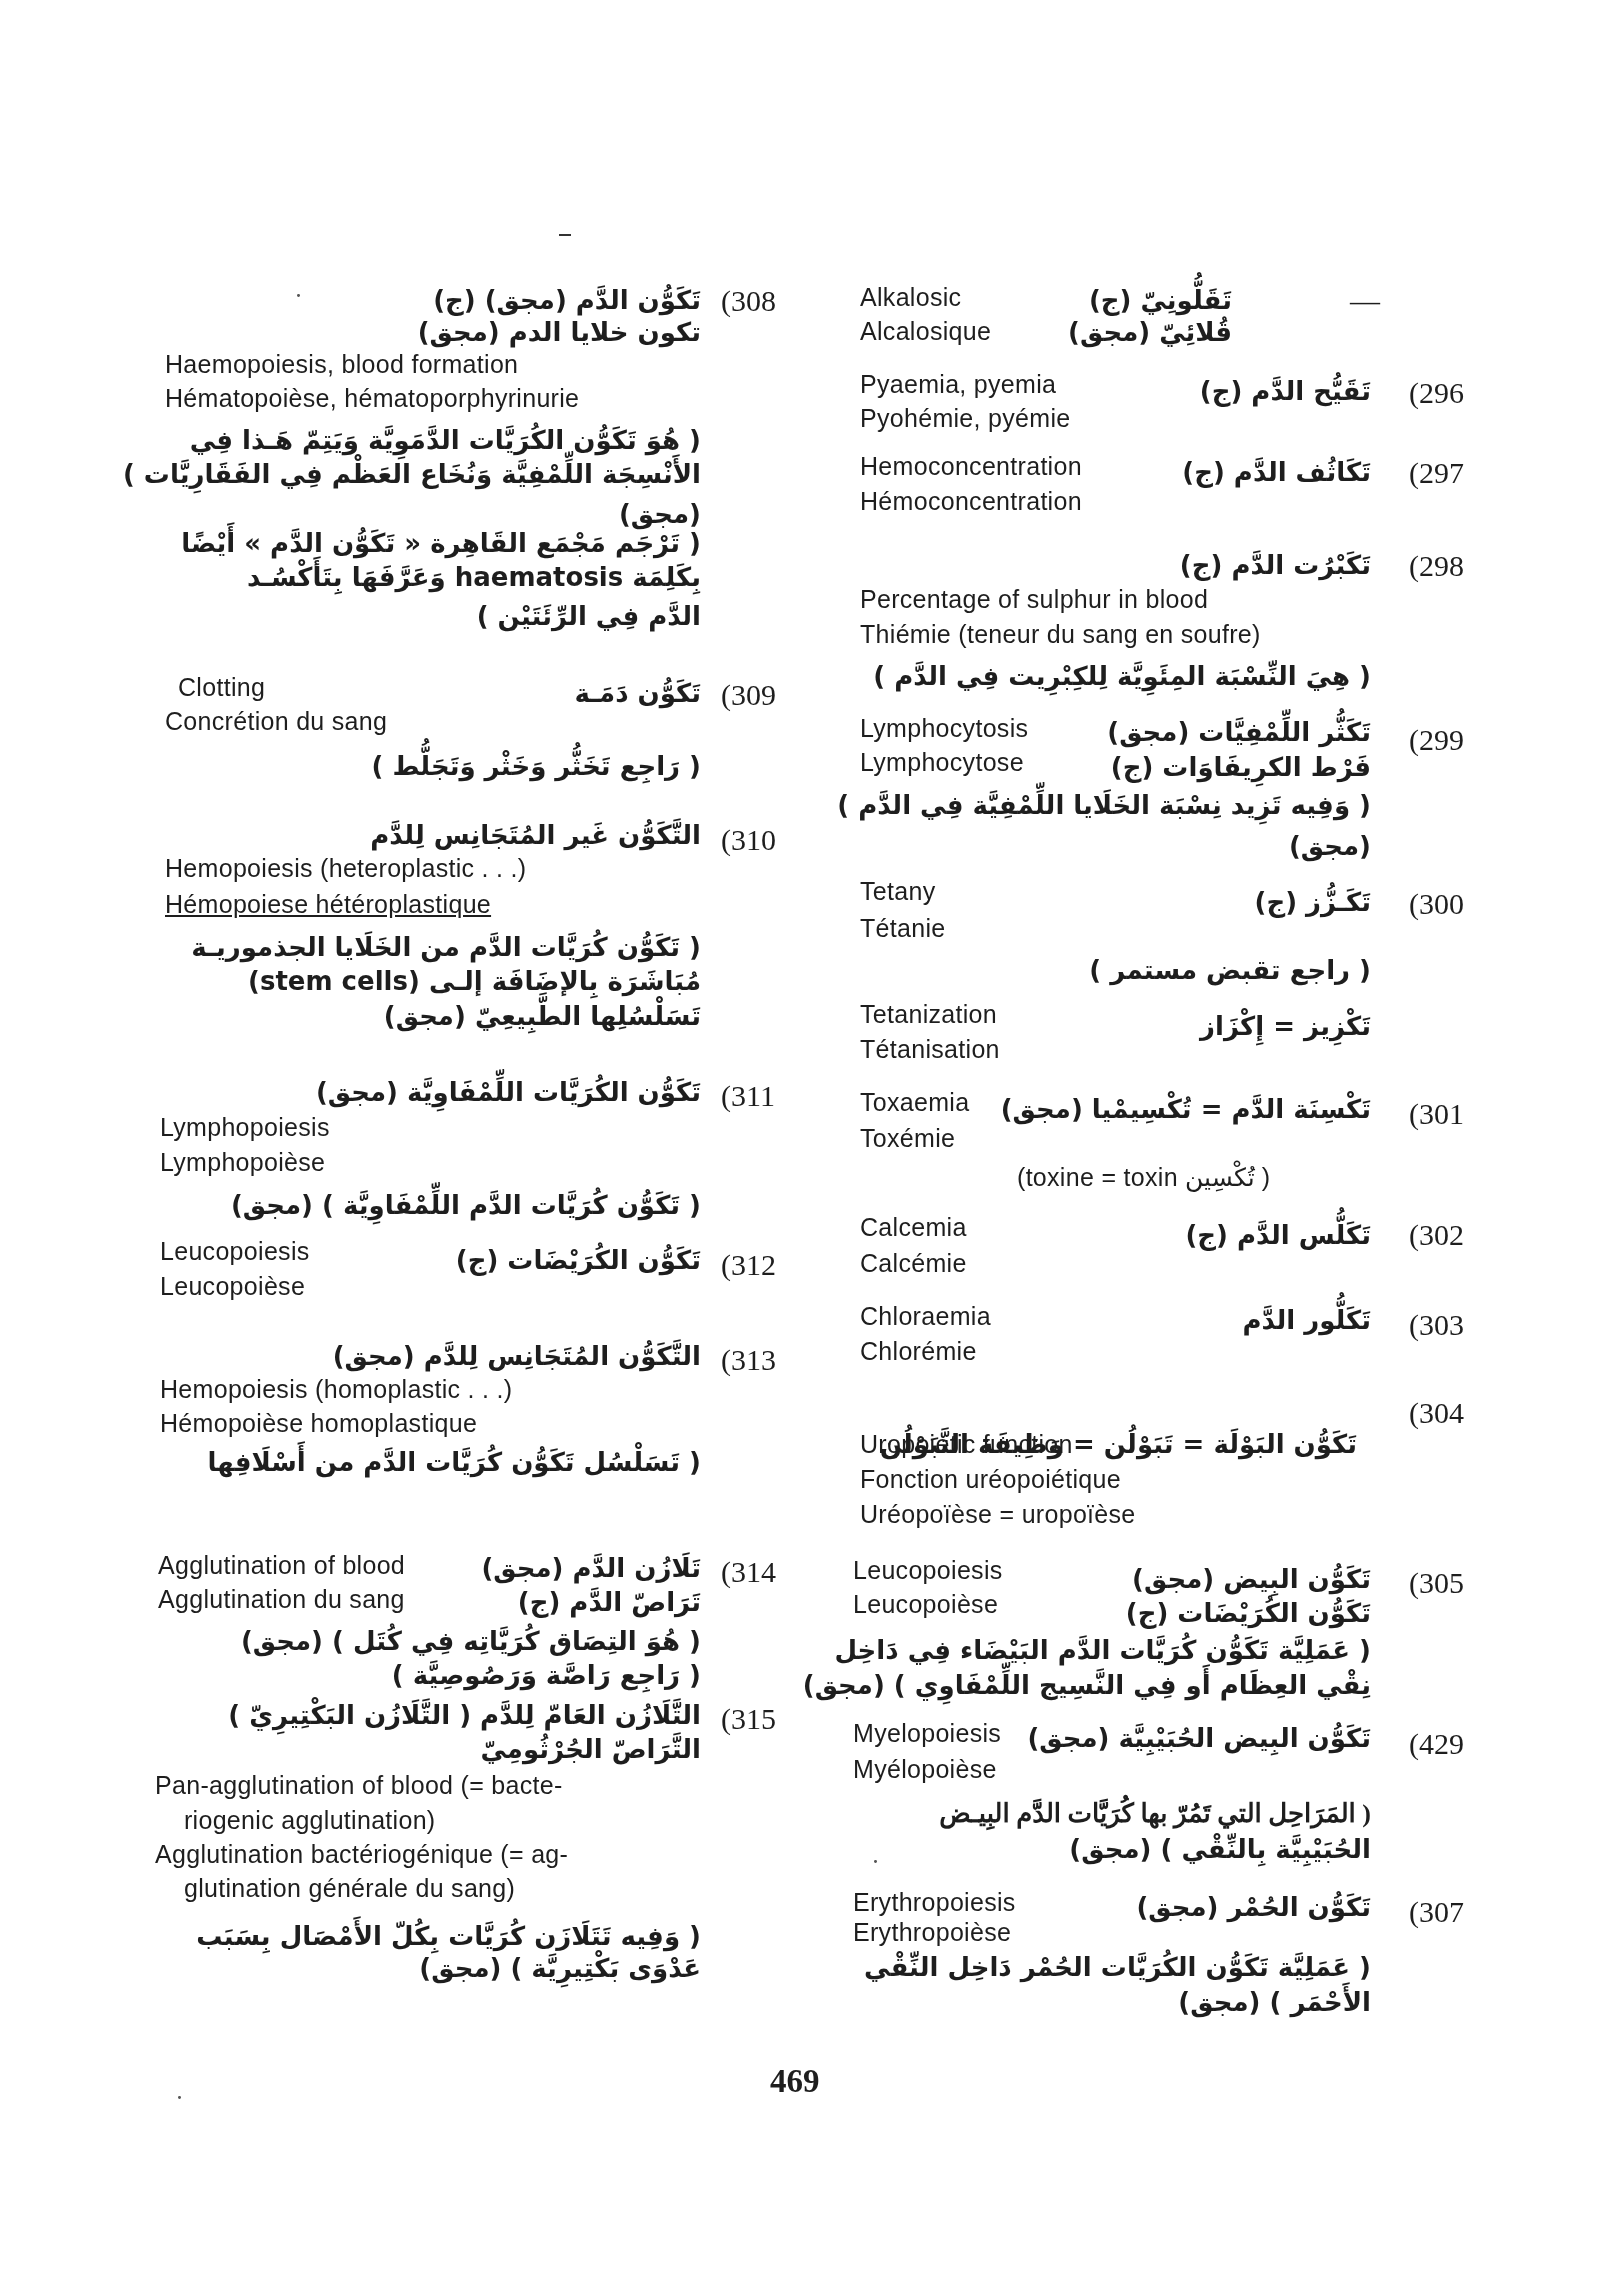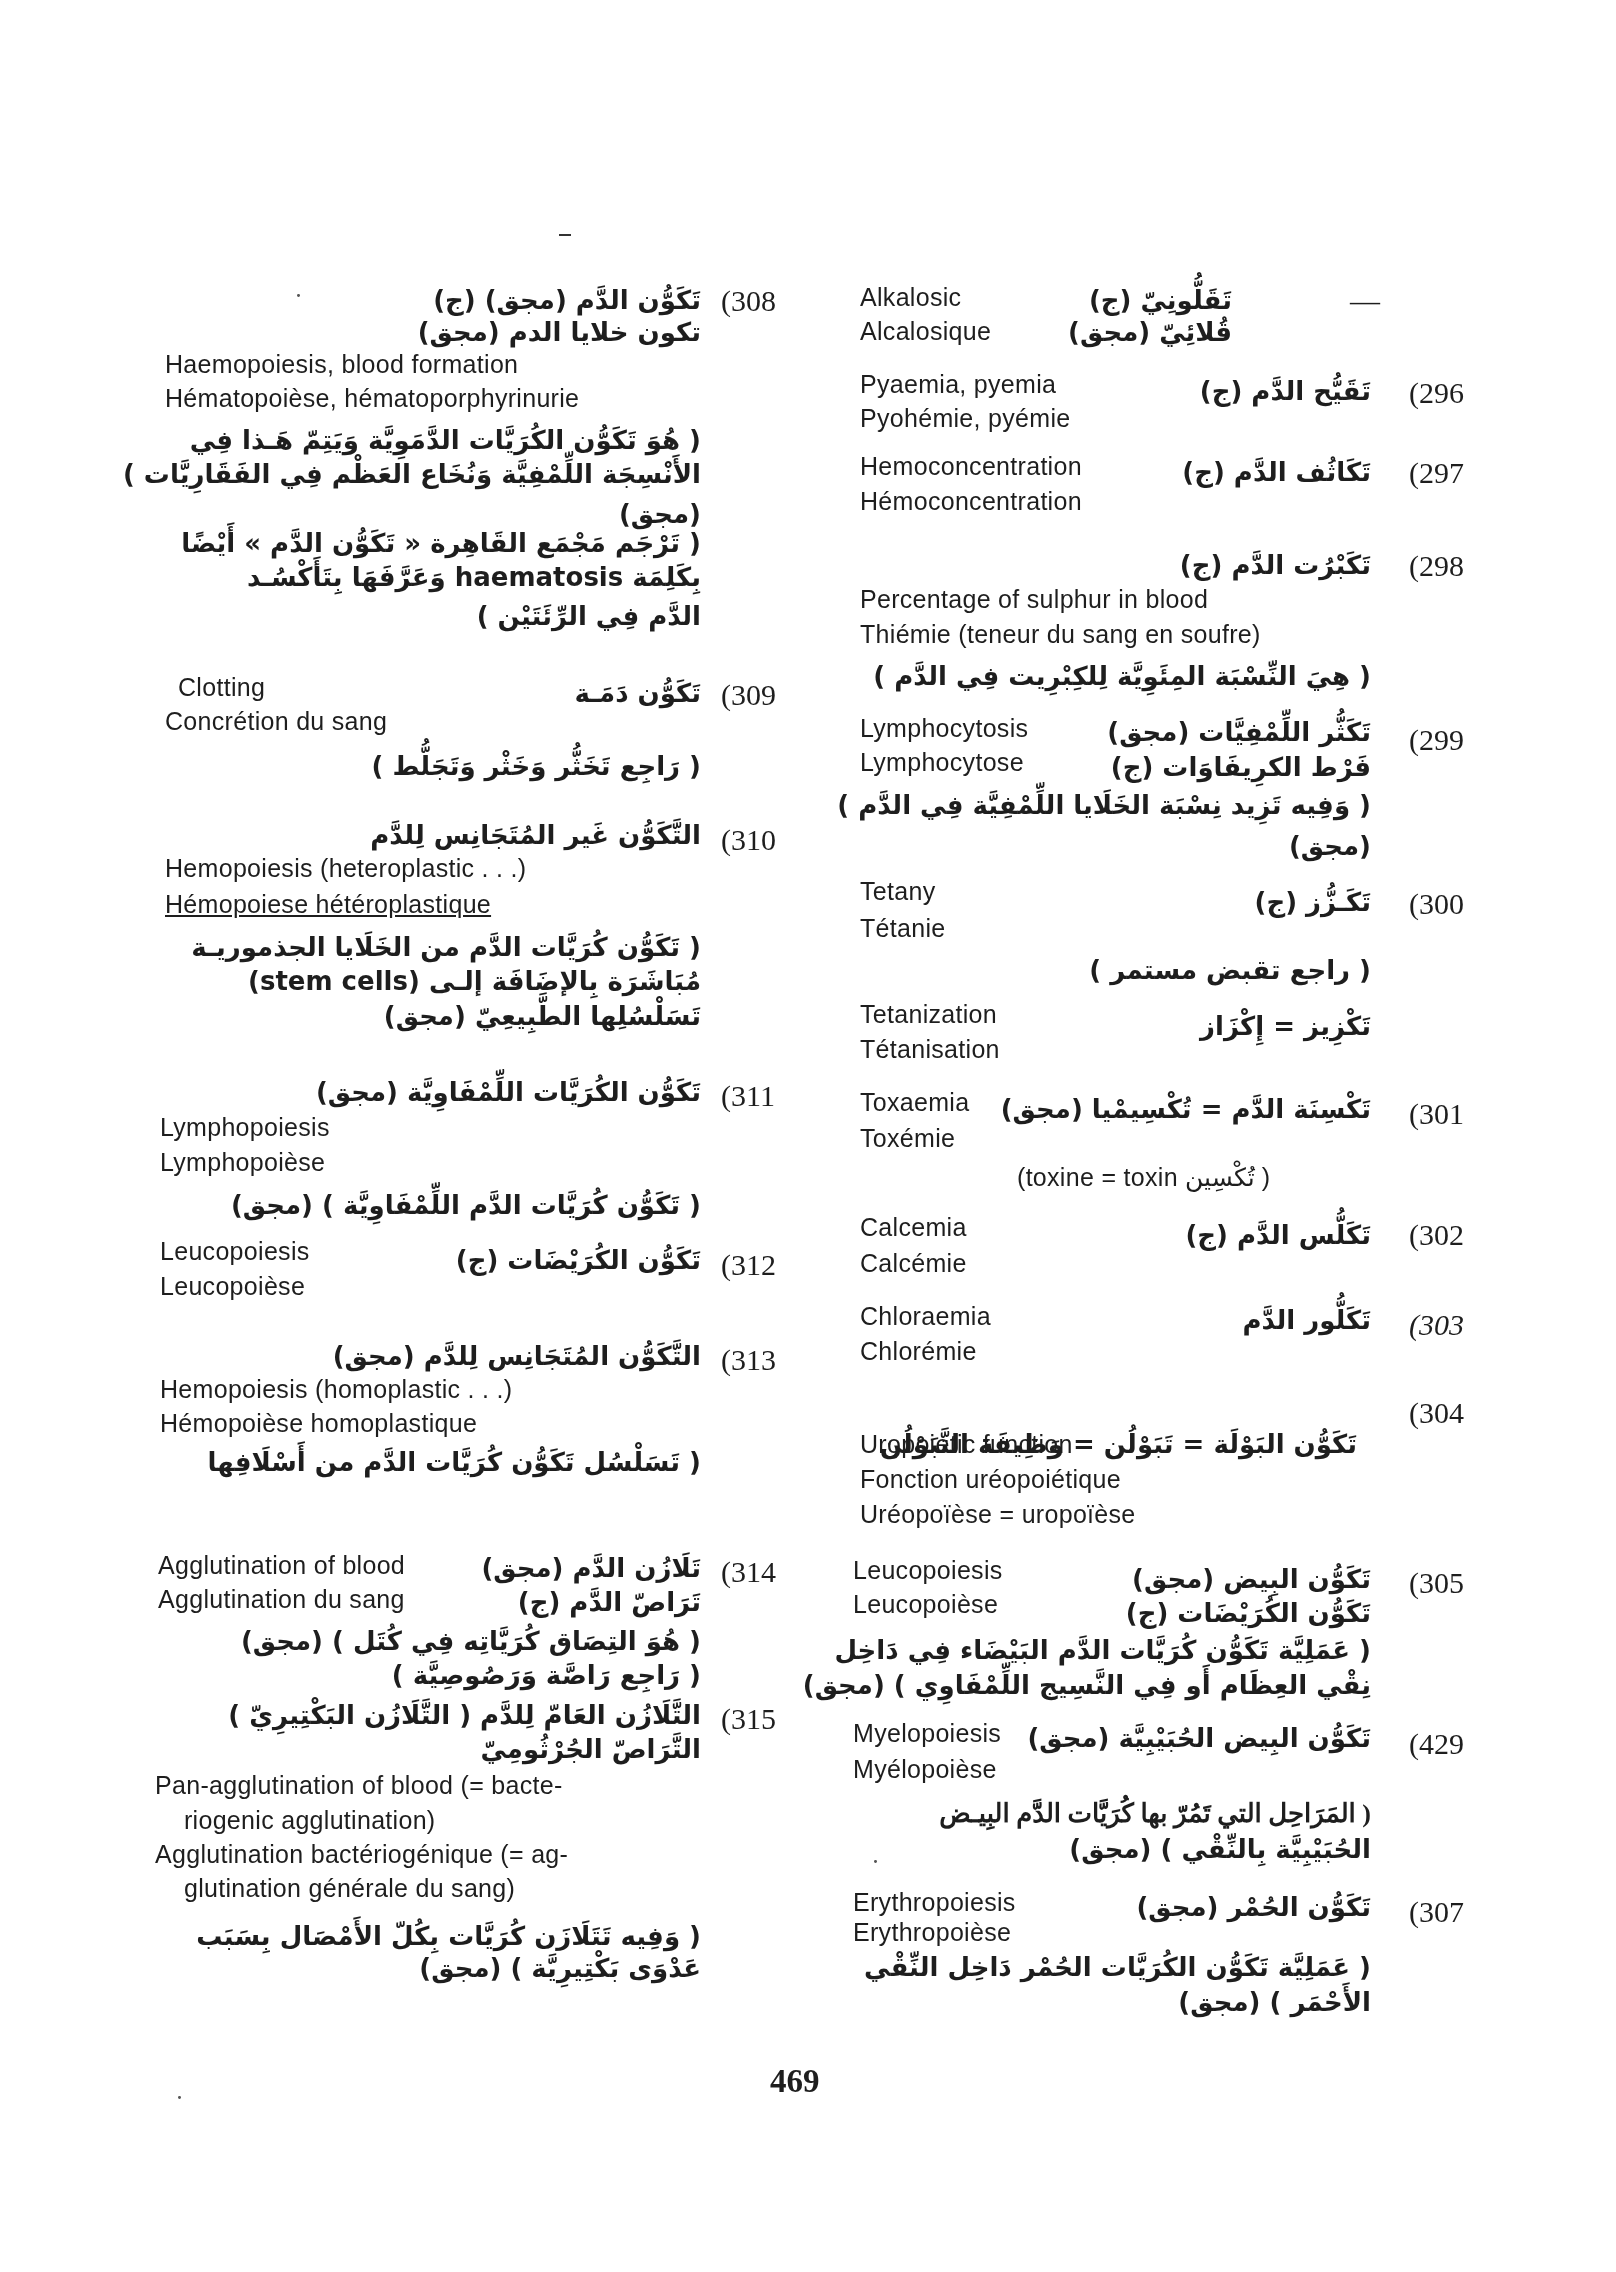--- a/index.html
+++ b/index.html
@@ -83,21 +83,21 @@
   </div>
 
   <div>
     <div class="abs num" style="left:1409px;top:1216px;">(302</div>
     <div class="abs ar" style="right:245px;top:1217px;">تَكَلُّس الدَّم (ج)</div>
     <div class="abs en" style="left:860px;top:1210px;">Calcemia</div>
     <div class="abs en" style="left:860px;top:1246px;">Calcémie</div>
   </div>
 
   <div>
-    <div class="abs num" style="left:1409px;top:1306px;font-style:italic;">(303</div>
+    <div class="abs num" style="left:1409px;top:1306px;">(303</div>
     <div class="abs ar" style="right:245px;top:1302px;">تَكَلُّور الدَّم</div>
     <div class="abs en" style="left:860px;top:1299px;">Chloraemia</div>
     <div class="abs en" style="left:860px;top:1334px;">Chlorémie</div>
   </div>
 
   <div>
     <div class="abs num" style="left:1409px;top:1394px;">(304</div>
     <div class="abs ar" style="right:259px;top:1390px;margin-top:36px;">تَكَوُّن البَوْلَة = تَبَوْلُن = وَظِيفَة التَّبَوْلُن</div>
     <div class="abs en" style="left:860px;top:1427px;">Uropoietic function</div>
     <div class="abs en" style="left:860px;top:1462px;">Fonction uréopoiétique</div>

